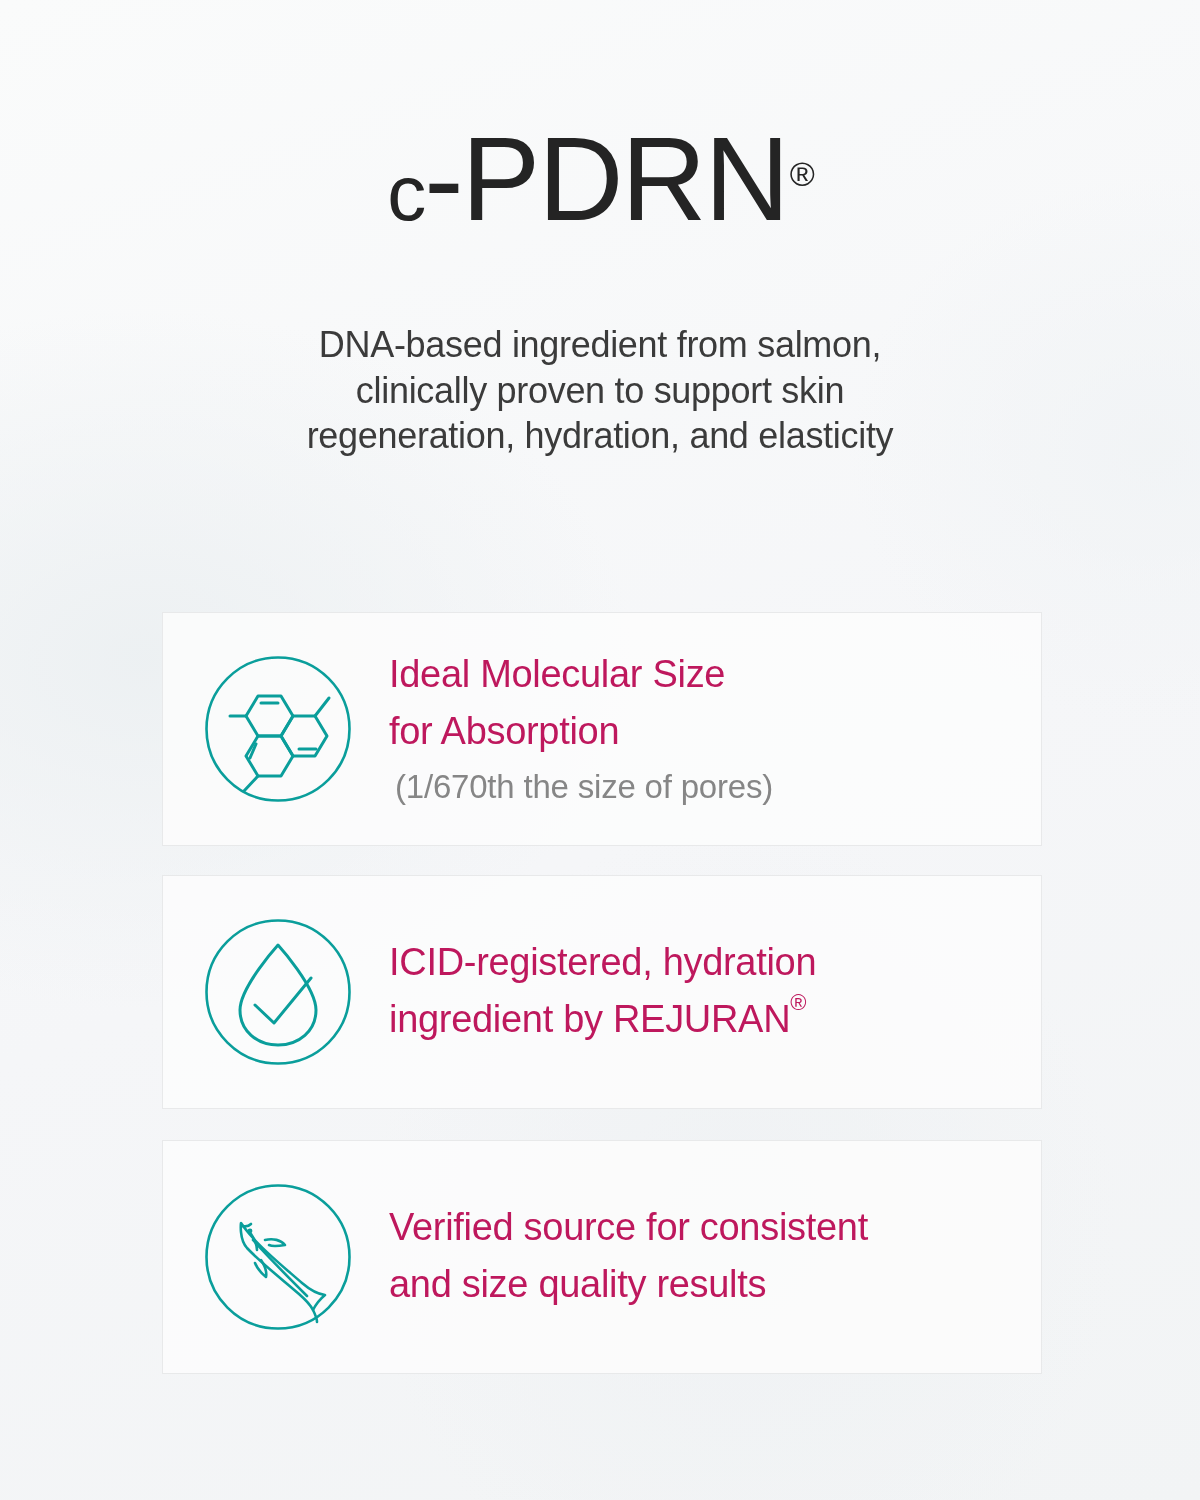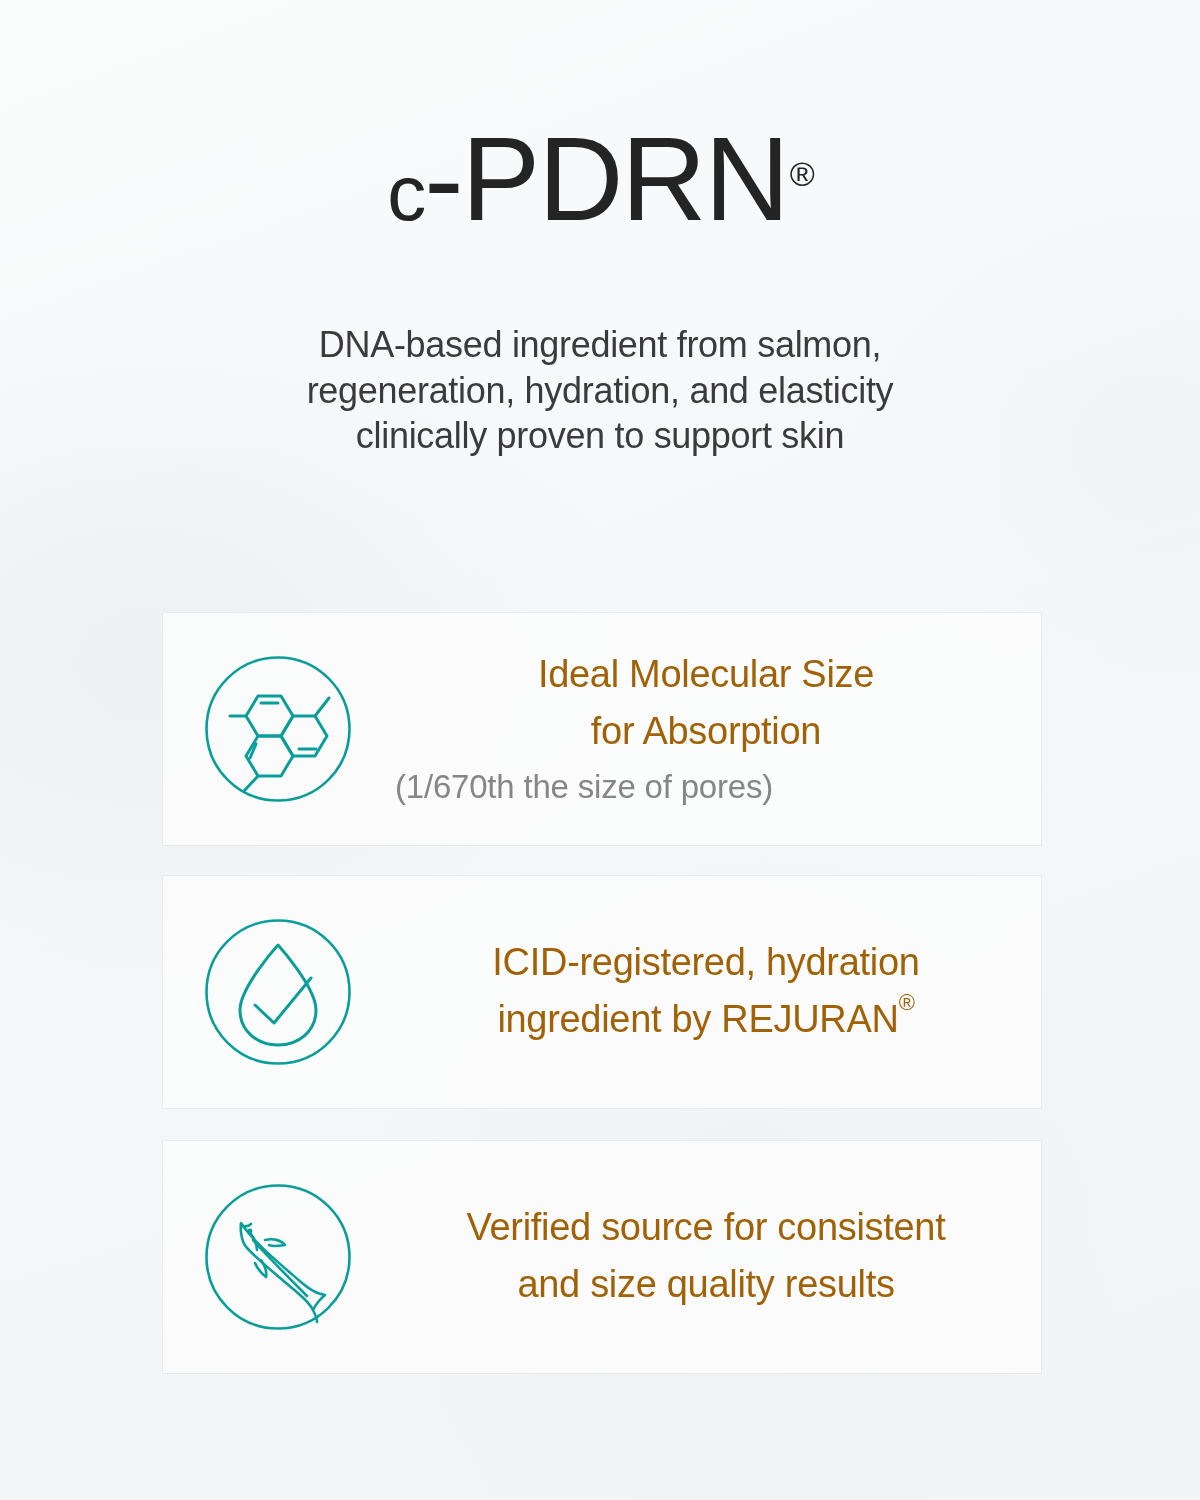--- a/index.html
+++ b/index.html
@@ -122,26 +122,25 @@
     justify-content: center;
   }
   .icon-wrap svg { display: block; }
 
   .card-text {
     flex: 1 1 auto;
     padding-left: 36px;
     padding-bottom: 2px;
   }
   .card-title {
-    color: #a16207;
+    color: #be185d;
     font-size: 38px;
     line-height: 1.5;
     font-weight: 400;
     letter-spacing: -0.3px;
-    text-align: center;
   }
   .card-title .line { display: block; }
   .card-title .reg-sm {
     font-size: 22px;
     vertical-align: super;
     position: relative;
     top: -8px;
   }
   .card-sub {
     color: #868686;
@@ -227,22 +226,22 @@
 <div id="content">
 
   <div id="title-block">
     <span class="brand">
       <span class="lead-c">c</span><span class="main">-PDRN</span><span class="reg">®</span>
     </span>
   </div>
 
   <div id="subtitle">
     <span class="line">DNA-based ingredient from salmon,</span>
+    <span class="line">clinically proven to support skin</span>
     <span class="line">regeneration, hydration, and elasticity</span>
-    <span class="line">clinically proven to support skin</span>
   </div>
 
   <div class="card" id="card-1">
     <div class="card-inner">
       <div class="icon-wrap">
         <svg width="150" height="150" viewBox="0 0 150 150" xmlns="http://www.w3.org/2000/svg" aria-hidden="true">
           <circle cx="75" cy="75" r="71.5" fill="none" stroke="#0A9E9B" stroke-width="2.6"></circle>
           <g fill="none" stroke="#0A9E9B" stroke-width="3" stroke-linecap="round" stroke-linejoin="round">
 
             <path d="M55 42 L78 42 L90 62 L78 82 L55 82 L43 62 Z"></path>

